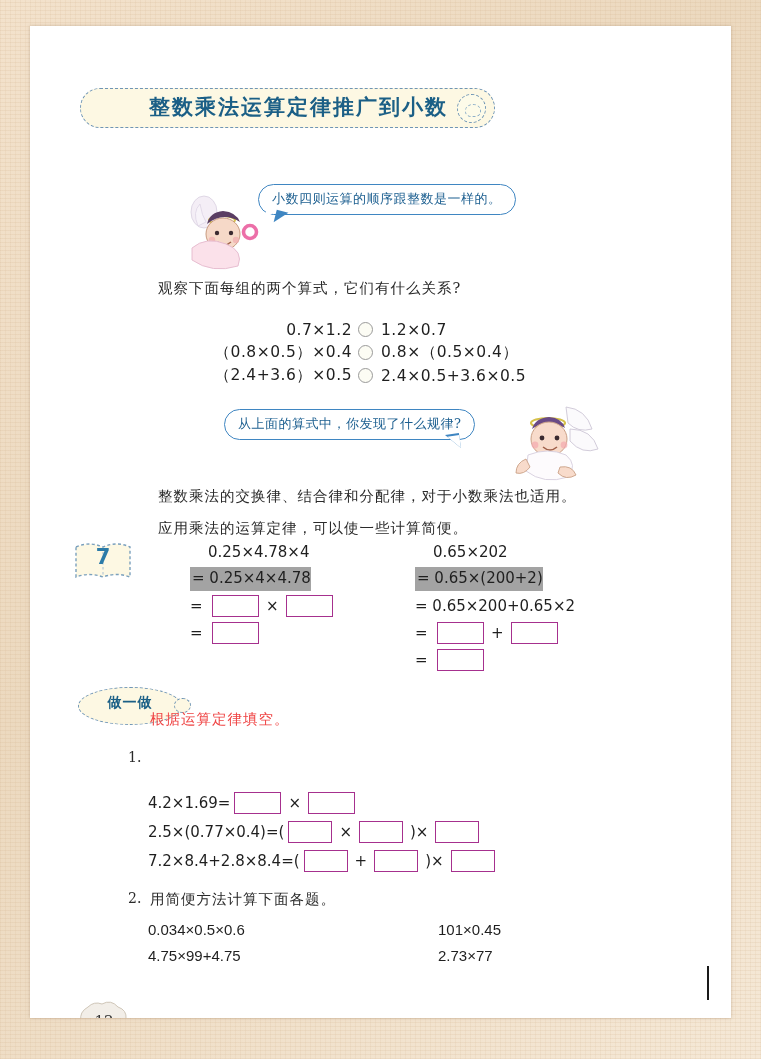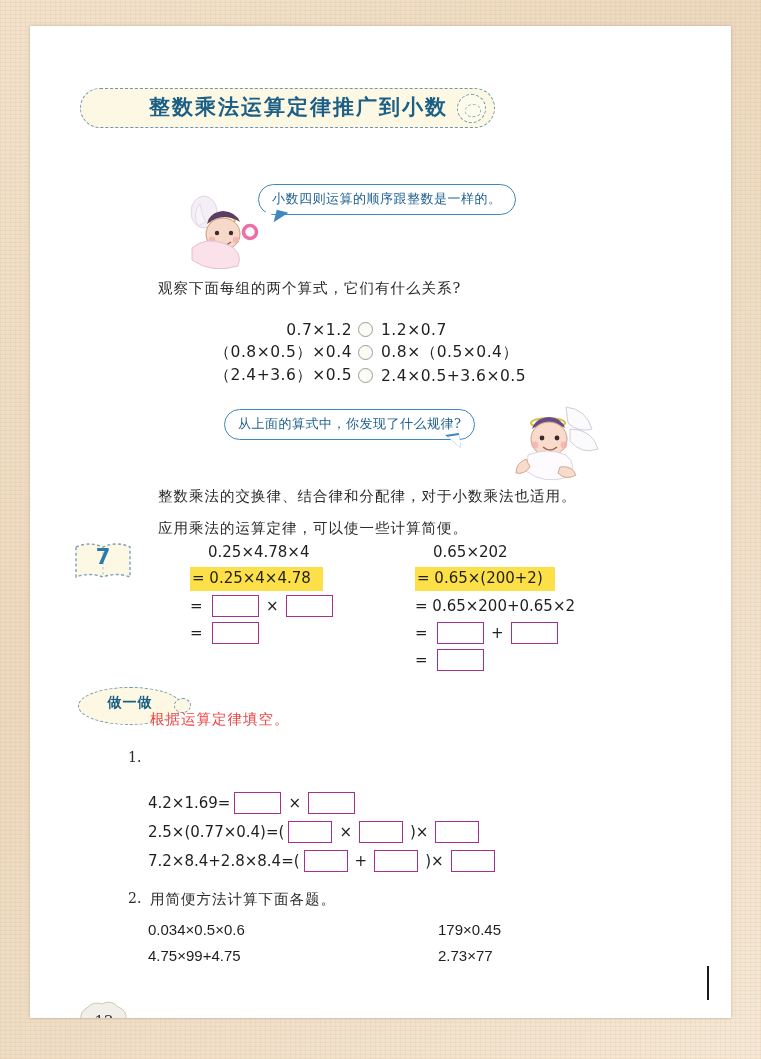--- a/index.html
+++ b/index.html
@@ -202,22 +202,22 @@
 
   .calc-line {
     display: flex;
     align-items: center;
     height: 27px;
     white-space: nowrap;
   }
   .calc-eqsign { display: inline-block; width: 18px; }
   .calc-indent { padding-left: 18px; }
   .hl {
-    background: #fde047;
-    padding: 2px 12px 3px 2px;
+    background: #a3a3a3;
+    padding: 2px 0 3px 2px;
     display: inline-block;
     line-height: 19px;
   }
   .blank {
     display: inline-block;
     border: 1.3px solid #a6308e;
     background: #ffffff;
     width: 47px;
     height: 22px;
     vertical-align: middle;
@@ -475,21 +475,21 @@
         <span class="blank w-sm"></span>
       </div>
     </div>
 
     <div class="ex-num" id="ex2-num">2.</div>
     <div class="body-text" id="ex2-label">用简便方法计算下面各题。</div>
 
     <div class="prob-grid">
       <div class="prob-row">
         <span class="prob-a">0.034×0.5×0.6</span>
-        <span class="prob-b">179×0.45</span>
+        <span class="prob-b">101×0.45</span>
       </div>
       <div class="prob-row">
         <span class="prob-a">4.75×99+4.75</span>
         <span class="prob-b">2.73×77</span>
       </div>
     </div>
 
     <div id="page-num">
       <svg width="52" height="40" viewBox="0 0 52 40">
         <path d="M10 6 q6 -6 14 -3 q9 -5 16 3 q9 3 8 12 q3 9 -6 14 q-6 7 -15 4 q-10 4 -16 -4 q-9 -2 -8 -12 q-2 -9 7 -14z" fill="#f2eee8" stroke="#cfc6b8" stroke-width="1"></path>

